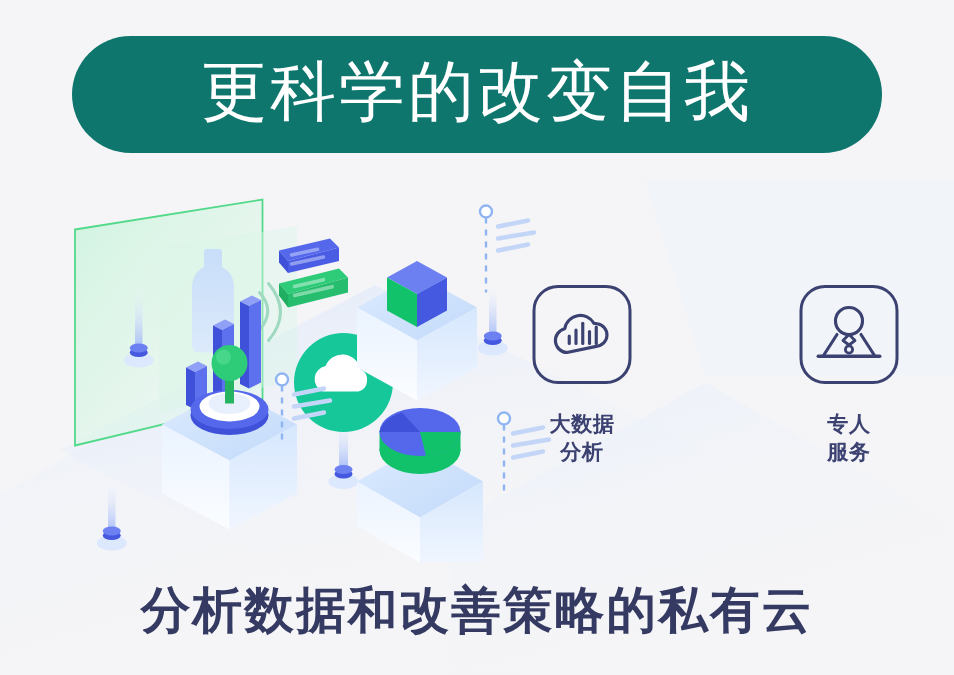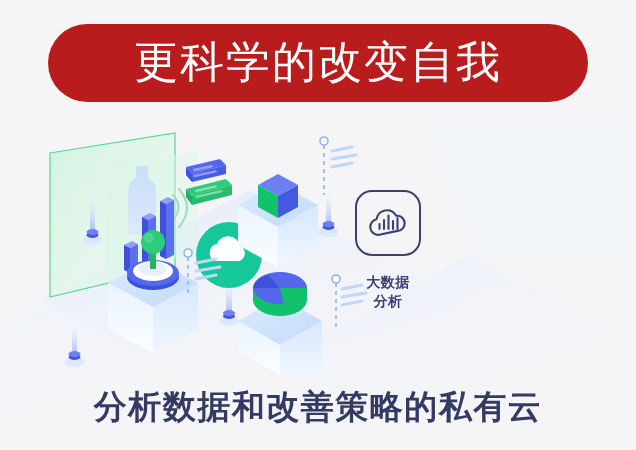--- a/index.html
+++ b/index.html
@@ -10,21 +10,21 @@
     overflow:hidden;
   }
   #page{position:relative;width:636px;height:450px;background:#f5f5f7;overflow:hidden;}
 
   
   .ground{position:absolute;left:0;top:0;width:636px;height:450px;}
 
   
   .title-pill{
     position:absolute;left:48px;top:24px;width:540px;height:78px;
-    background:#b91c1c;border-radius:39px;
+    background:#0f766e;border-radius:39px;
     display:flex;align-items:center;justify-content:center;
   }
   .title-text{
     color:#ffffff;font-size:44px;line-height:1;letter-spacing:2px;
     font-weight:400;white-space:nowrap;
     transform:translateY(-1px);
   }
 
   
   .footer-text{
@@ -290,18 +290,34 @@
           </g>
         </svg>
       </div>
       <div class="feature-label">
         <span>大数据</span>
         <span>分析</span>
       </div>
     </div>
 
 
+    <div class="feature">
+      <div class="feature-icon">
+        <svg width="44" height="40" viewBox="0 0 44 40" xmlns="http://www.w3.org/2000/svg">
+          <circle cx="22" cy="11" r="9" fill="none" stroke="#3b4170" stroke-width="2.1"></circle>
+          <path d="M22,20 l-4,4 l4,3 l4,-3 z" fill="none" stroke="#3b4170" stroke-width="1.9" stroke-linejoin="round"></path>
+          <circle cx="22" cy="30" r="2.4" fill="none" stroke="#3b4170" stroke-width="1.9"></circle>
+          <path d="M14,20 L5,34" fill="none" stroke="#3b4170" stroke-width="2.1" stroke-linecap="round"></path>
+          <path d="M30,20 L39,34" fill="none" stroke="#3b4170" stroke-width="2.1" stroke-linecap="round"></path>
+          <line x1="1.5" y1="34.5" x2="42.5" y2="34.5" stroke="#3b4170" stroke-width="2.3" stroke-linecap="round"></line>
+        </svg>
+      </div>
+      <div class="feature-label">
+        <span>专人</span>
+        <span>服务</span>
+      </div>
+    </div>
 
   </div>
 
   <div class="footer-text">分析数据和改善策略的私有云</div>
 
 </div>
 
 </body></html>

